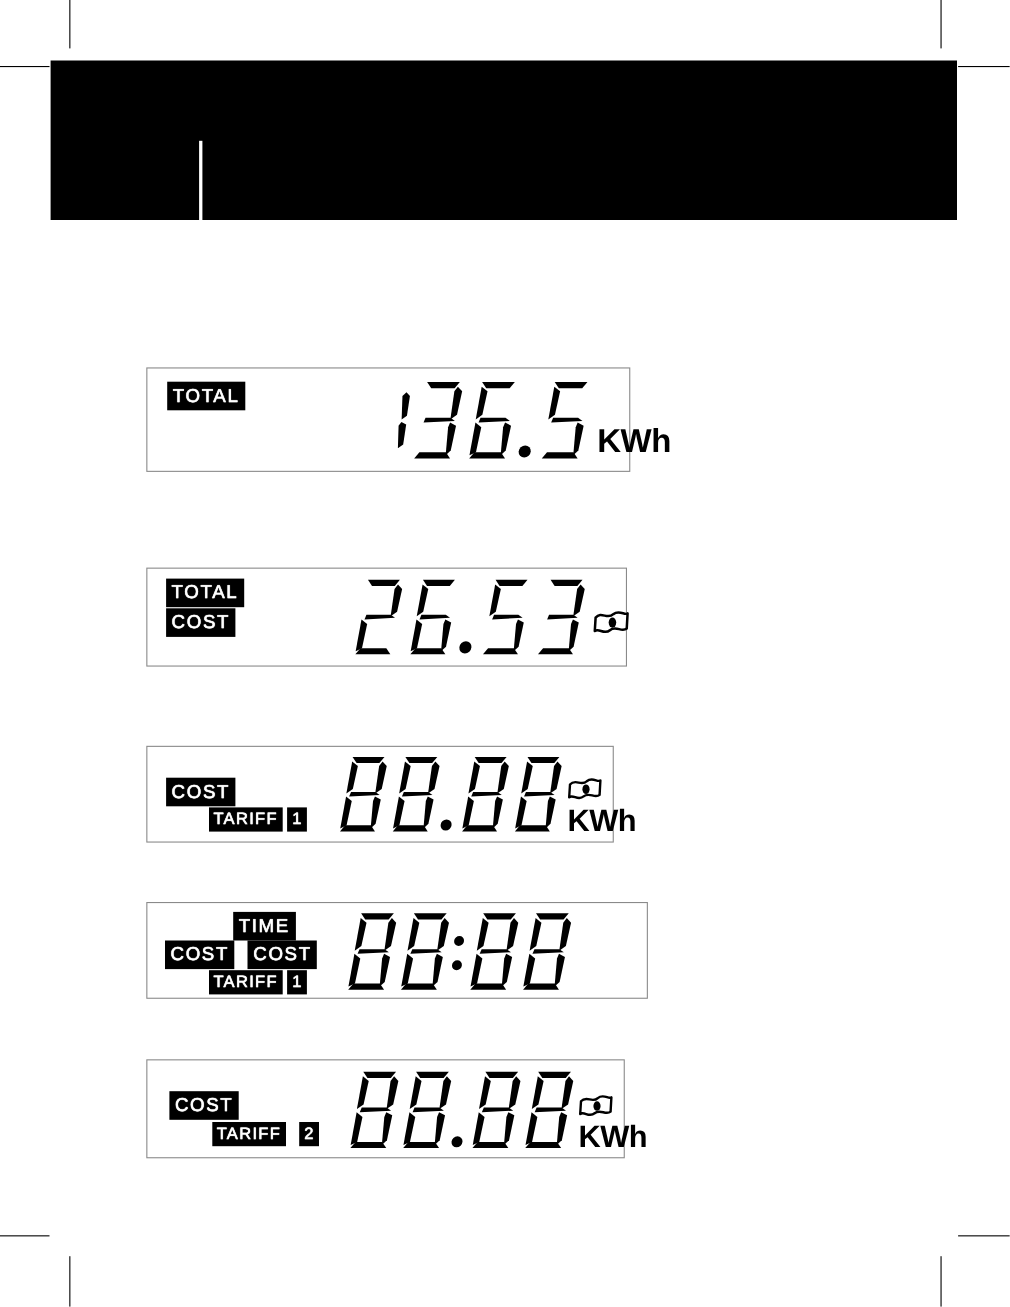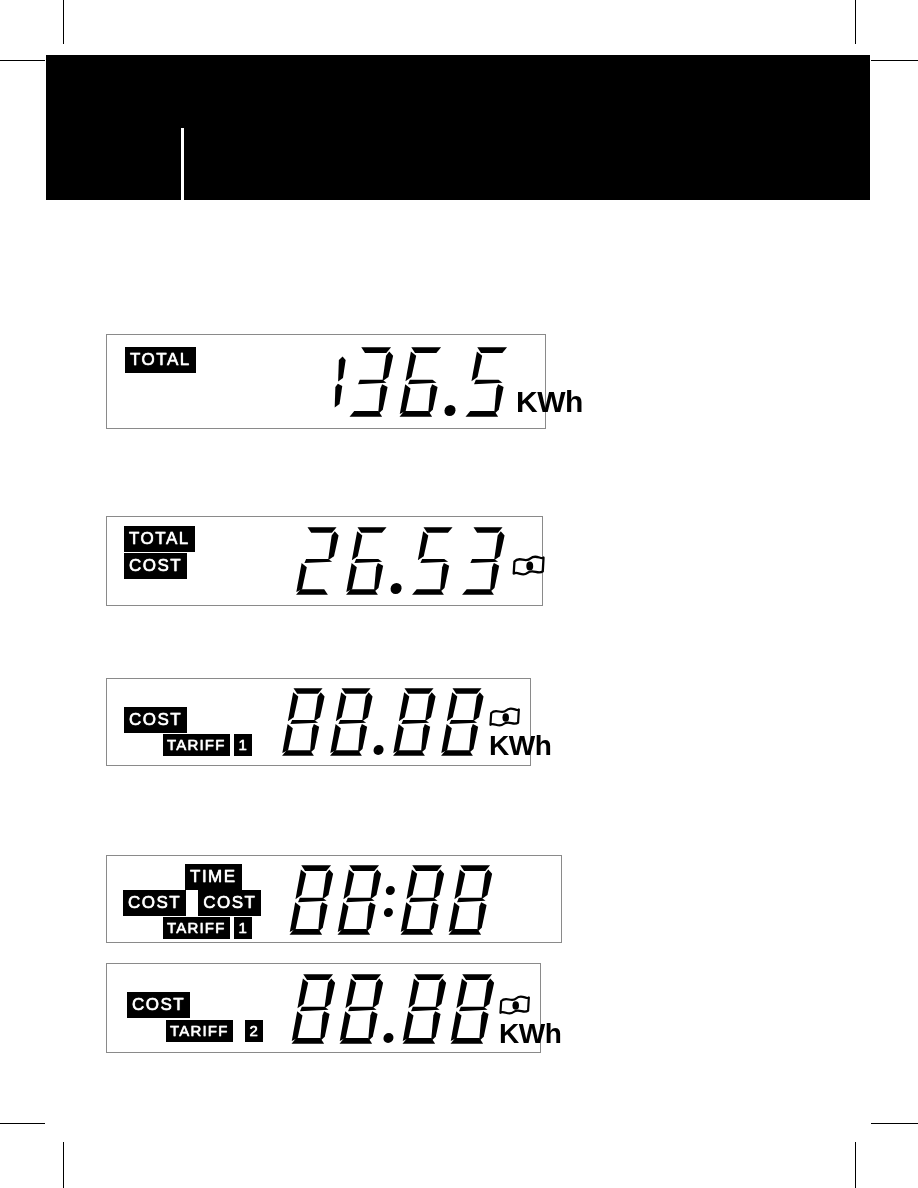--- a/index.html
+++ b/index.html
@@ -40,20 +40,21 @@
     height: 72px;
     background: #ffffff;
   }
 
   
   .lcd-panel {
     position: absolute;
     background: #ffffff;
     border: 1px solid #8a8a8a;
     box-sizing: border-box;
+    margin-left: 27px;
   }
 
   
   .badges {
     position: absolute;
     left: 0;
     top: 0;
     width: 100%;
     height: 100%;
   }
@@ -354,21 +355,21 @@
         <svg width="32" height="25" viewBox="0 0 44 34">
           <path d="M3,11 C10,3 17,14 24,7 C31,1 38,9 41,6 L40,24 C34,29 27,20 20,26 C13,32 7,23 2,27 Z" fill="#ffffff" stroke="#000000" stroke-width="3" stroke-linejoin="round"></path>
           <ellipse cx="23" cy="17" rx="4.5" ry="6" fill="#000000"></ellipse>
         </svg>
       </span>
       <span class="unit" style="font-size:28px; margin-top:2px;">KWh</span>
     </span>
   </div>
 </div>
 
-<div class="lcd-panel" style="left:106px; top:855px; width:456px; height:88px;">
+<div class="lcd-panel" style="left:106px; top:820px; width:456px; height:88px;">
   <div class="badges">
     <div class="badge-row" style="left:78px; top:8px;">
       <span class="badge">TIME</span>
     </div>
     <div class="badge-row" style="left:16px; top:34px;">
       <span class="badge">COST</span>
       <span class="badge-gap"></span>
       <span class="badge">COST</span>
     </div>
     <div class="badge-row" style="left:56px; top:61px;">

